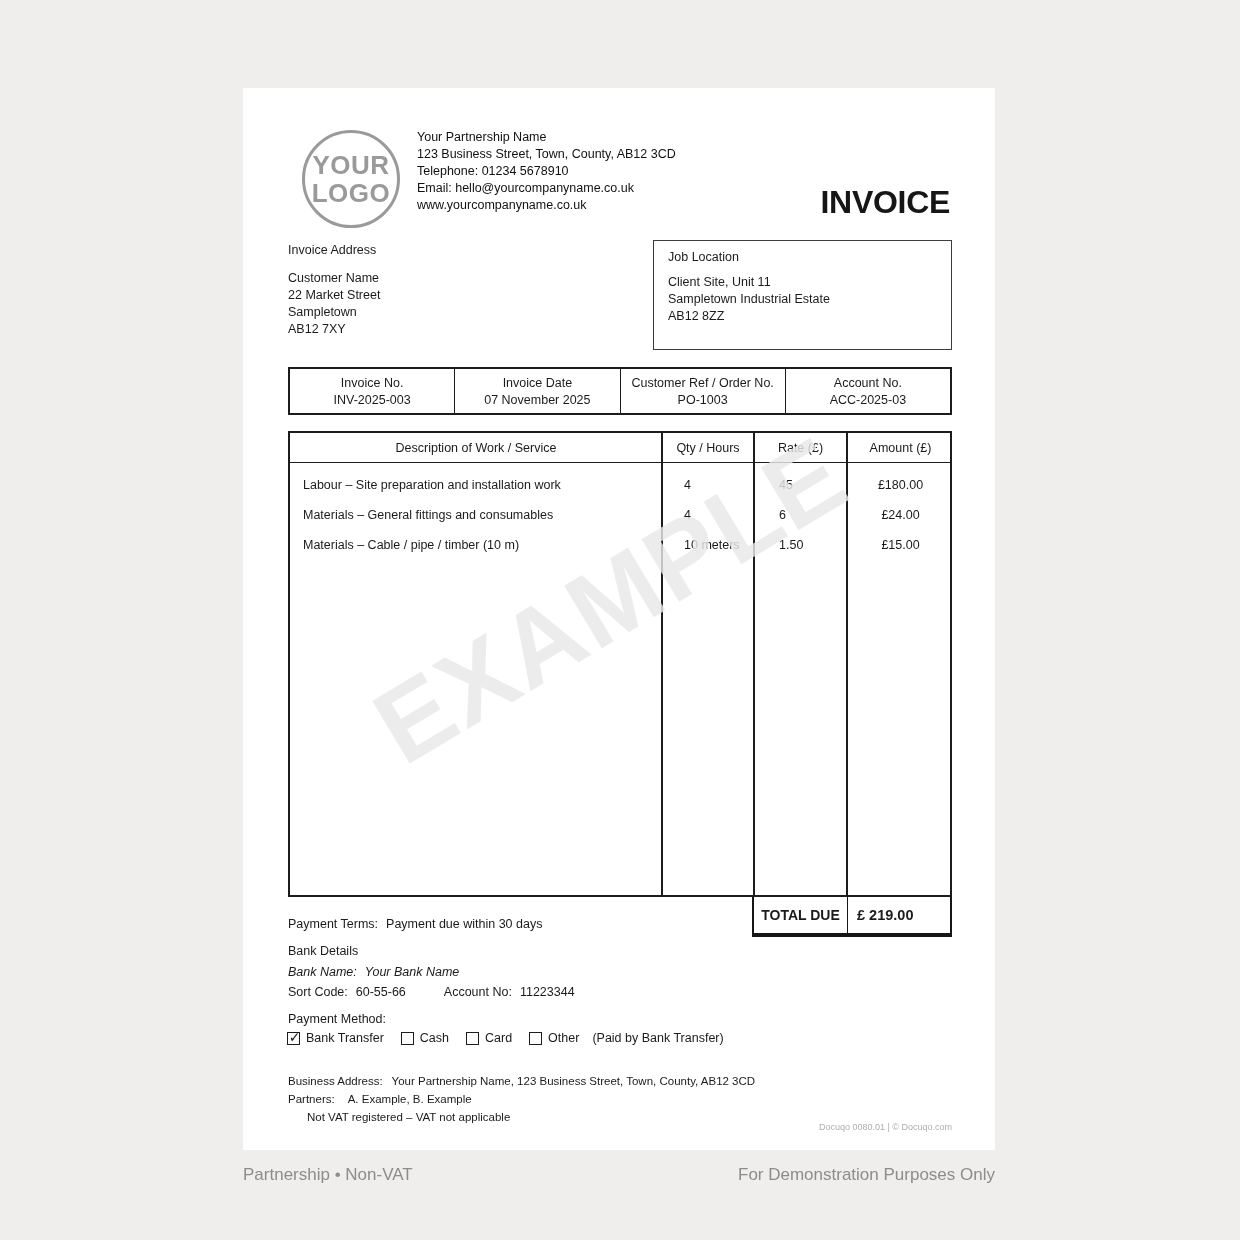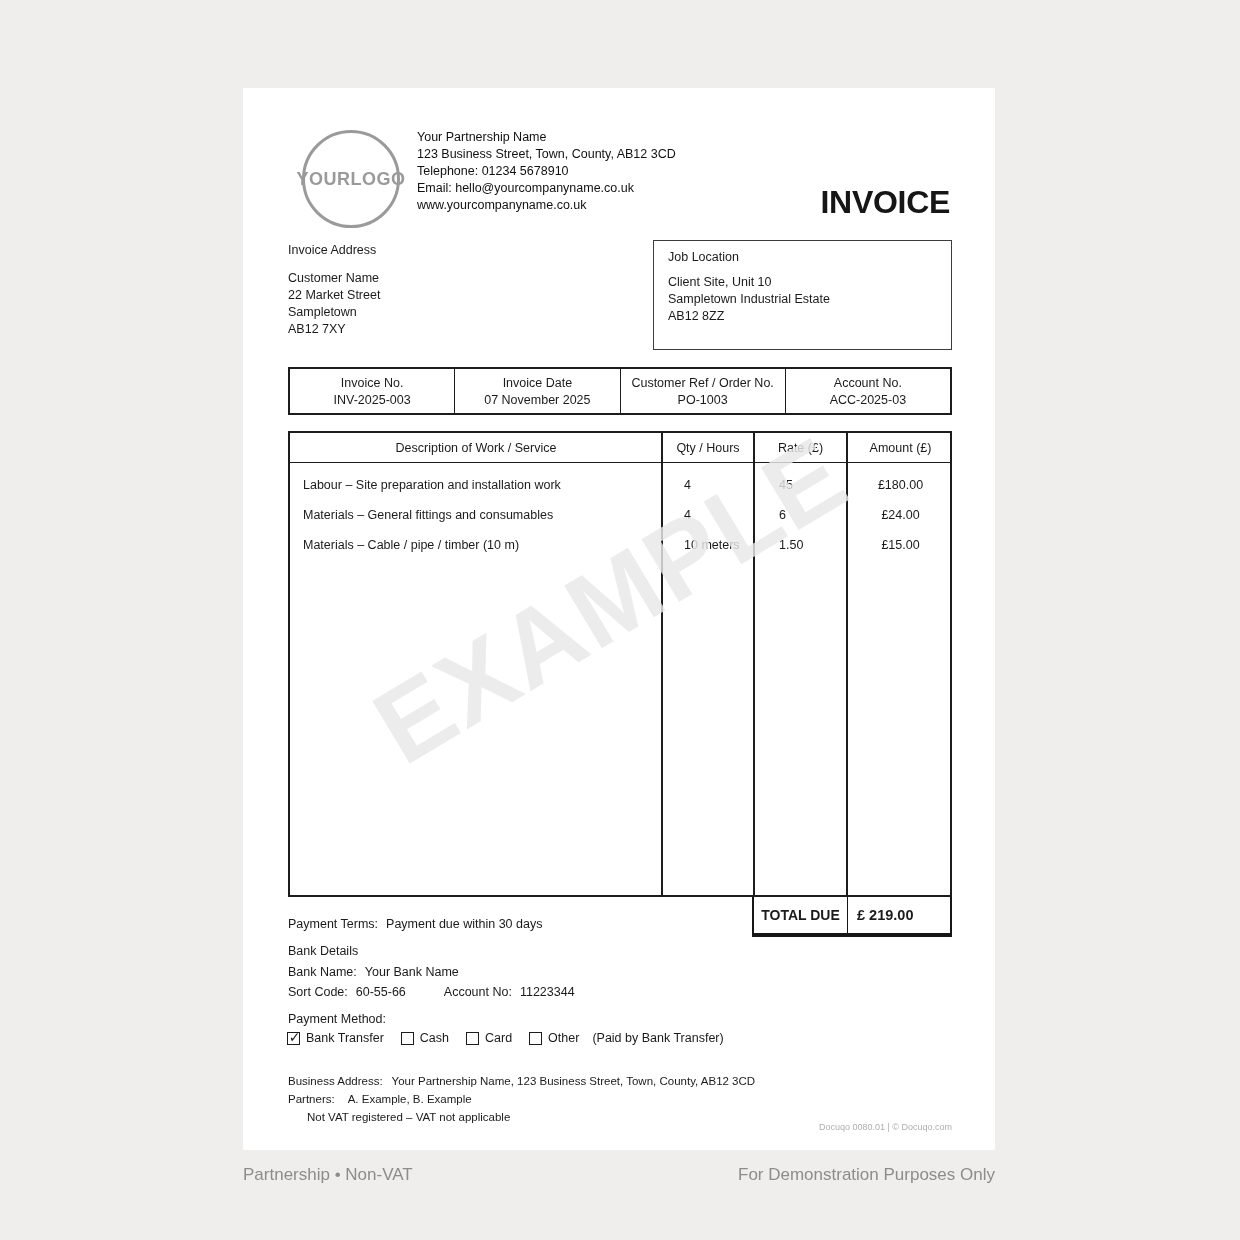--- a/index.html
+++ b/index.html
@@ -14,22 +14,22 @@
   .page {
     position:absolute; left:243px; top:88px;
     width:752px; height:1062px;
     background:#ffffff;
   }
   
   .logo {
     position:absolute; left:59px; top:42px;
     width:98px; height:98px;
     border:3px solid #9a9a9a; border-radius:50%;
-    display:flex; flex-direction:row; align-items:center; justify-content:center;
-    color:#9a9a9a; font-weight:700; font-size:18px; line-height:28px; letter-spacing:.5px;
+    display:flex; flex-direction:column; align-items:center; justify-content:center;
+    color:#9a9a9a; font-weight:700; font-size:26px; line-height:28px; letter-spacing:.5px;
   }
   .company {
     position:absolute; left:174px; top:41px;
     font-size:12.5px; line-height:17px; color:#111;
   }
   .invoice-title {
     position:absolute; right:45px; top:96px;
     font-size:32px; font-weight:700; letter-spacing:-.3px; color:#161616;
   }
   
@@ -88,21 +88,21 @@
     font-size:106px; font-weight:700; letter-spacing:2px;
     color:#e8e8e8; opacity:.82;
     transform:rotate(-31deg);
     z-index:5; pointer-events:none; white-space:nowrap;
   }
   
   .line { position:absolute; left:45px; font-size:12.5px; }
   .line .lbl { margin-right:8px; }
   .pay-terms { top:829px;text-align:center; }
   .bank-heading { top:856px; }
-  .bank-name { top:877px; }
+  .bank-name { top:877px;font-style:italic; }
   .sort-row { top:897px; }
   .sort-row .acct { margin-left:38px; }
   .pay-method-label { top:924px; }
   .cb-row { position:absolute; left:44px; top:943px; display:flex; align-items:center; font-size:12.5px; }
   .cb {
     width:13px; height:13px; border:1.5px solid #1c1c1c; margin-right:6px;
     position:relative; flex:none;
   }
   .cb .mark {
     position:absolute; left:0; top:-3px; width:13px;
@@ -149,21 +149,21 @@
   <div class="inv-addr-label">Invoice Address</div>
   <div class="inv-addr-lines">
     <div>Customer Name</div>
     <div>22 Market Street</div>
     <div>Sampletown</div>
     <div>AB12 7XY</div>
   </div>
   <div class="job-box">
     <div class="job-label">Job Location</div>
     <div class="job-lines">
-      <div>Client Site, Unit 10</div>
+      <div>Client Site, Unit 11</div>
       <div>Sampletown Industrial Estate</div>
       <div>AB12 8ZZ</div>
     </div>
   </div>
 
   <div class="meta-table">
     <div class="meta-cell">
       <div>Invoice No.</div>
       <div>INV-2025-003</div>
     </div>

